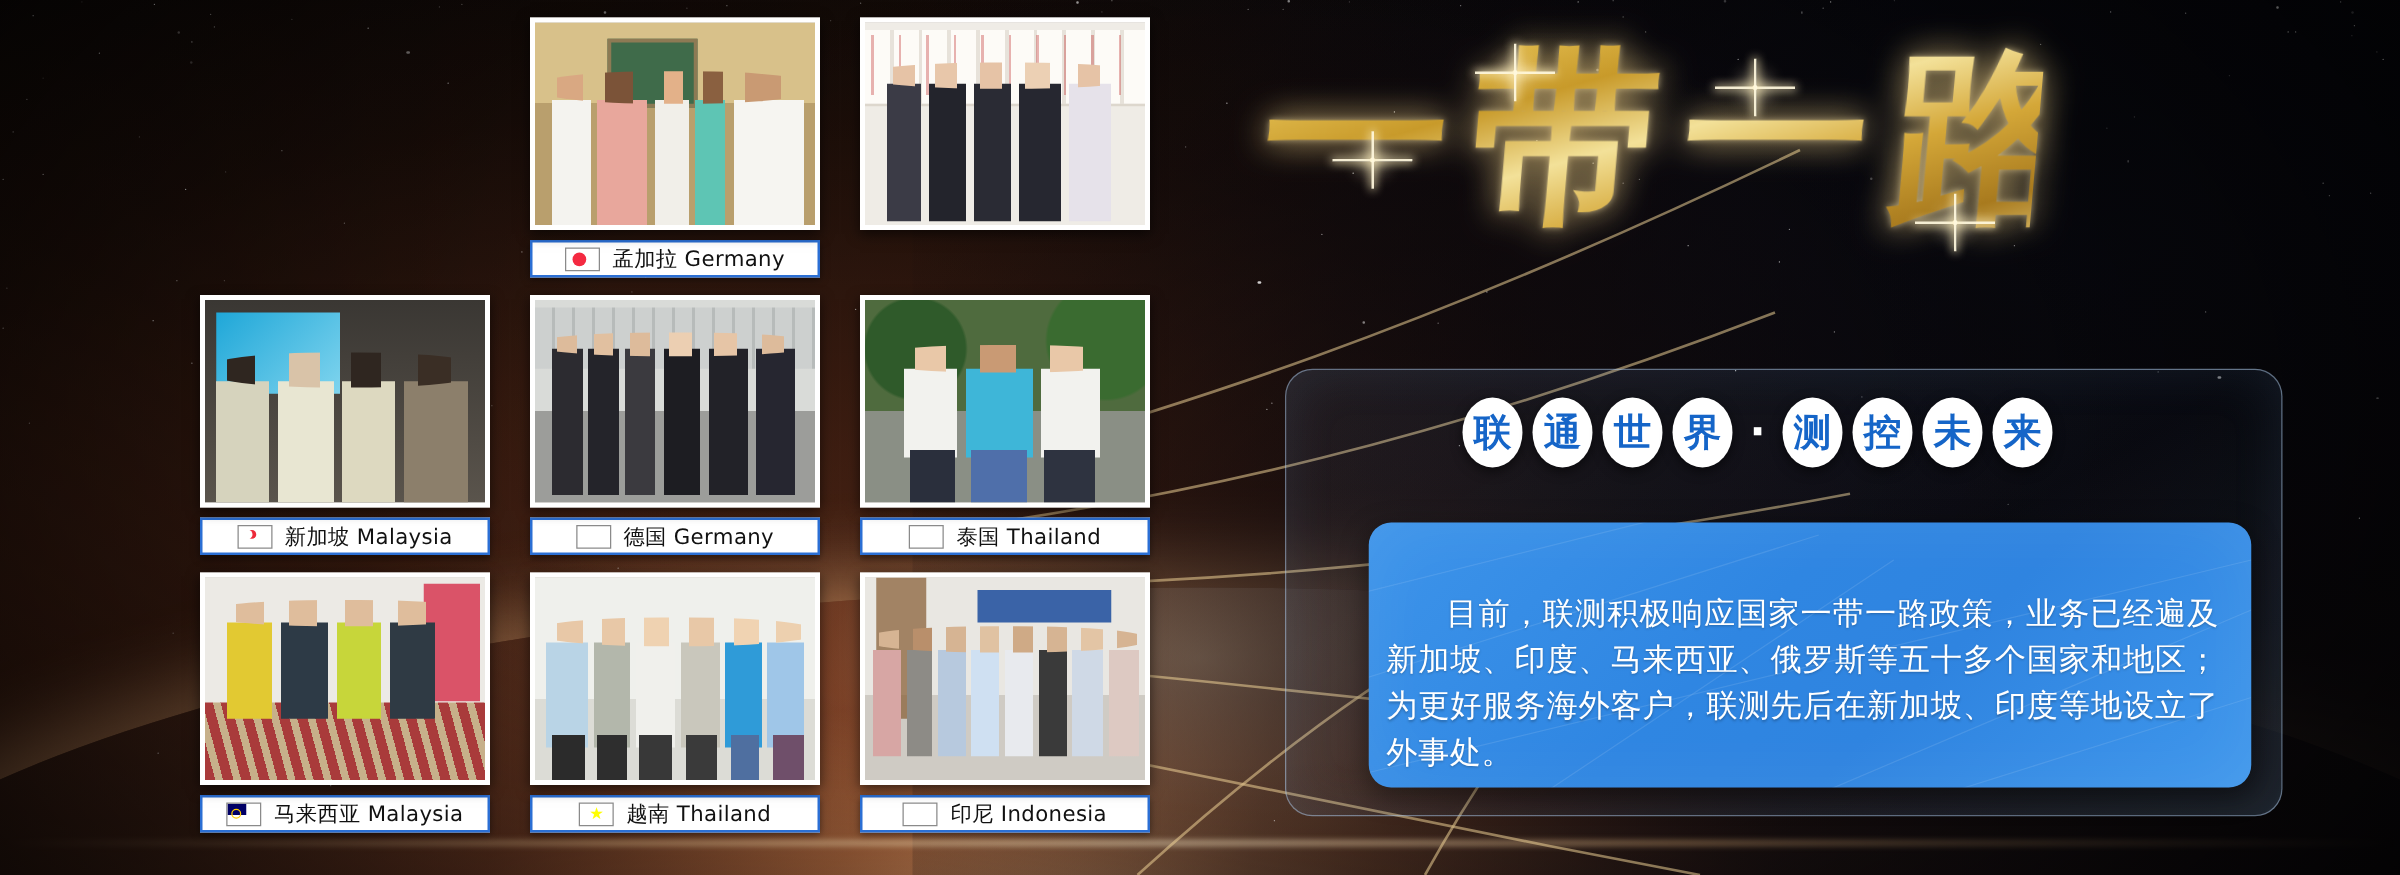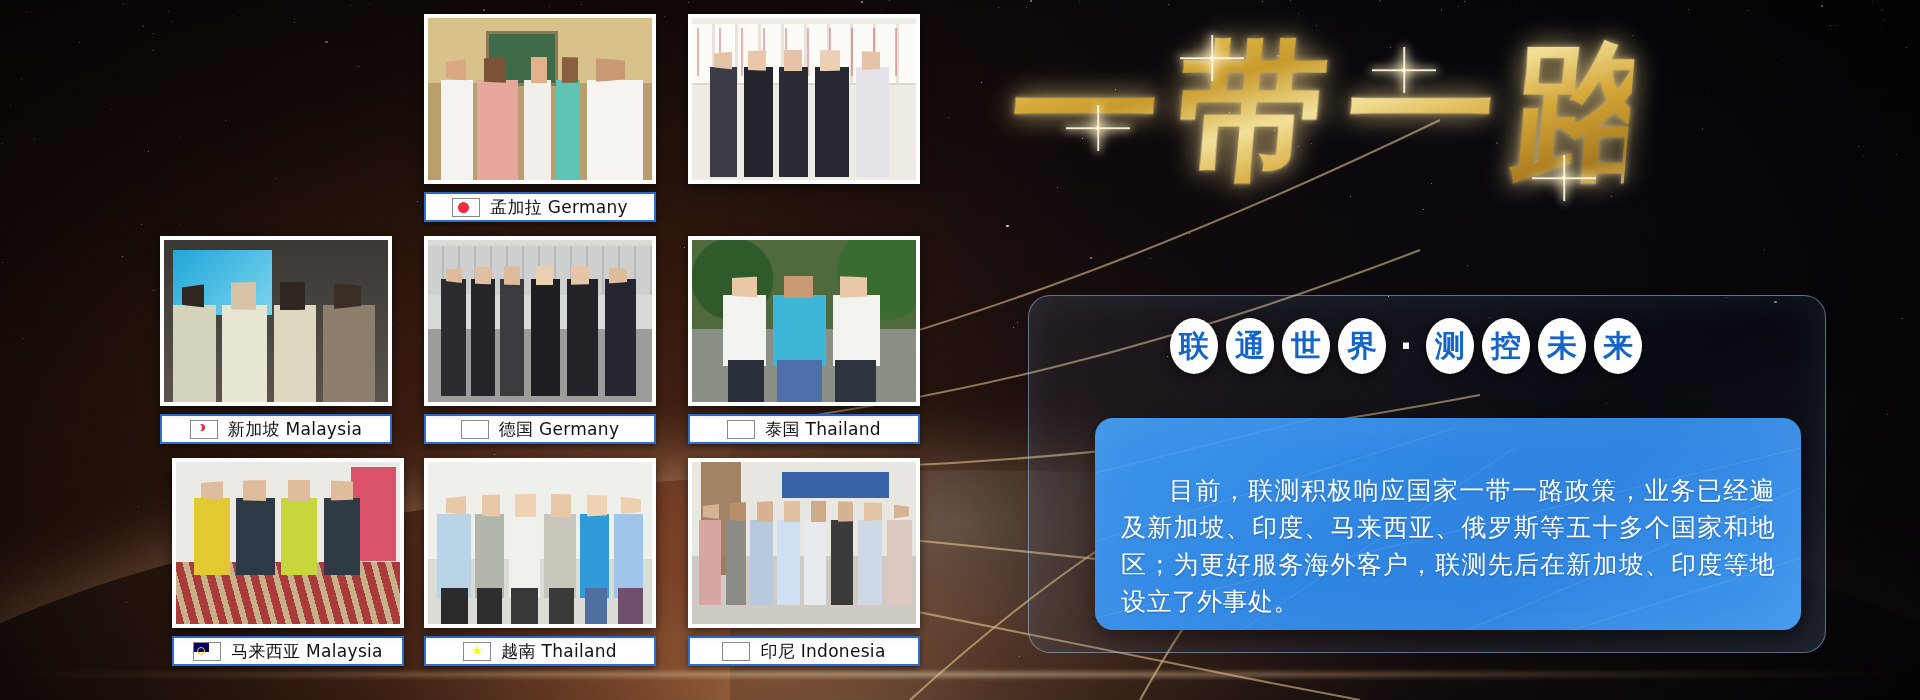--- a/index.html
+++ b/index.html
@@ -94,21 +94,21 @@
     display:flex;align-items:center;justify-content:center;
     font-family:"DejaVu Sans","Liberation Sans",sans-serif;font-weight:700;font-size:30px;color:#1565c8;
     box-shadow:0 3px 9px rgba(0,0,0,.55);}
   .slg.dot{width:24px;background:transparent;box-shadow:none;color:#fff;font-size:34px;}
 
   .bluebox{position:absolute;left:1095px;top:418px;width:706px;height:212px;border-radius:18px;
     background:linear-gradient(135deg,#3d94ea 0%,#2f86e2 42%,#2f84e0 62%,#3f97ec 100%);
     box-shadow:0 6px 22px rgba(0,0,0,.42), inset 0 0 60px rgba(255,255,255,.07);
     overflow:hidden;}
   .bluebox .mesh{position:absolute;inset:0;opacity:.35;}
-  .bodytext{position:relative;padding:17px 26px 0 26px;color:#ffffff;font-size:25px;line-height:37px;
+  .bodytext{position:relative;padding:17px 26px 0 14px;color:#ffffff;font-size:25px;line-height:37px;
     font-family:"DejaVu Sans","Liberation Sans",sans-serif;letter-spacing:.4px;
     text-shadow:0 1px 2px rgba(0,0,0,.25);white-space:pre-line;text-align:justify;}
   .bodytext .p1{text-indent:48px;}
 </style>
 </head>
 <body>
 
 <div id="stage">
 
   <div class="bg-base"></div>
@@ -405,21 +405,21 @@
         <div class="scene" style="background:
             linear-gradient(90deg, rgba(0,0,0,0) 0 8%, #ddbb9b 8% 15%, rgba(0,0,0,0) 15% 21%, #e1c0a0 21% 28%, rgba(0,0,0,0) 28% 34%, #ddbb9b 34% 41%, rgba(0,0,0,0) 41% 48%, #eccfb2 48% 56%, rgba(0,0,0,0) 56% 64%, #e6c5a6 64% 72%, rgba(0,0,0,0) 72% 81%, #ddbb9b 81% 89%, rgba(0,0,0,0) 89%);
             top:16%;height:12%;border-radius:45%"></div>
       </div>
       <div class="label">
         <span class="flag f-germany"></span>
         <span class="ltext">德国 Germany</span>
       </div>
     </div>
 
-    <div class="tile" style="left:12px;top:444px">
+    <div class="tile" style="left:0px;top:444px">
       <div class="photo">
         <div class="scene" style="background:linear-gradient(#eceae5 0 62%,#b0403f 62% 100%)"></div>
         <div class="scene" style="top:62%;bottom:0;background:repeating-linear-gradient(75deg,#a93b3b 0 8px,#c7b08a 8px 14px)"></div>
         <div class="scene" style="background:#d8425a;left:78%;right:2%;top:3%;height:58%;opacity:.9"></div>
         <div class="scene" style="background:
             linear-gradient(90deg, rgba(0,0,0,0) 0 8%, #e2c932 8% 24%, rgba(0,0,0,0) 24% 27%, #2d3a46 27% 44%, rgba(0,0,0,0) 44% 47%, #c7d63a 47% 63%, rgba(0,0,0,0) 63% 66%, #2f3a44 66% 82%, rgba(0,0,0,0) 82%);
             top:22%;bottom:30%"></div>
         <div class="scene" style="background:
             linear-gradient(90deg, rgba(0,0,0,0) 0 11%, #dfbd9c 11% 21%, rgba(0,0,0,0) 21% 30%, #dfbd9c 30% 40%, rgba(0,0,0,0) 40% 50%, #dfbd9c 50% 60%, rgba(0,0,0,0) 60% 69%, #dfbd9c 69% 79%, rgba(0,0,0,0) 79%);
             top:11%;height:13%;border-radius:45%"></div>

